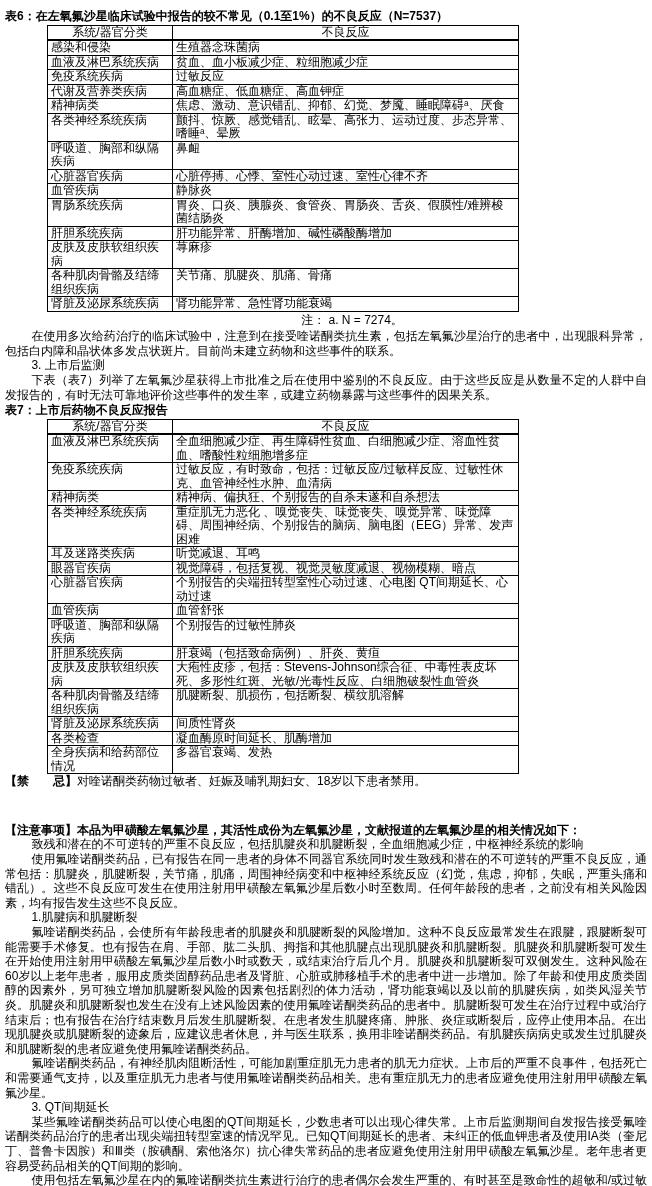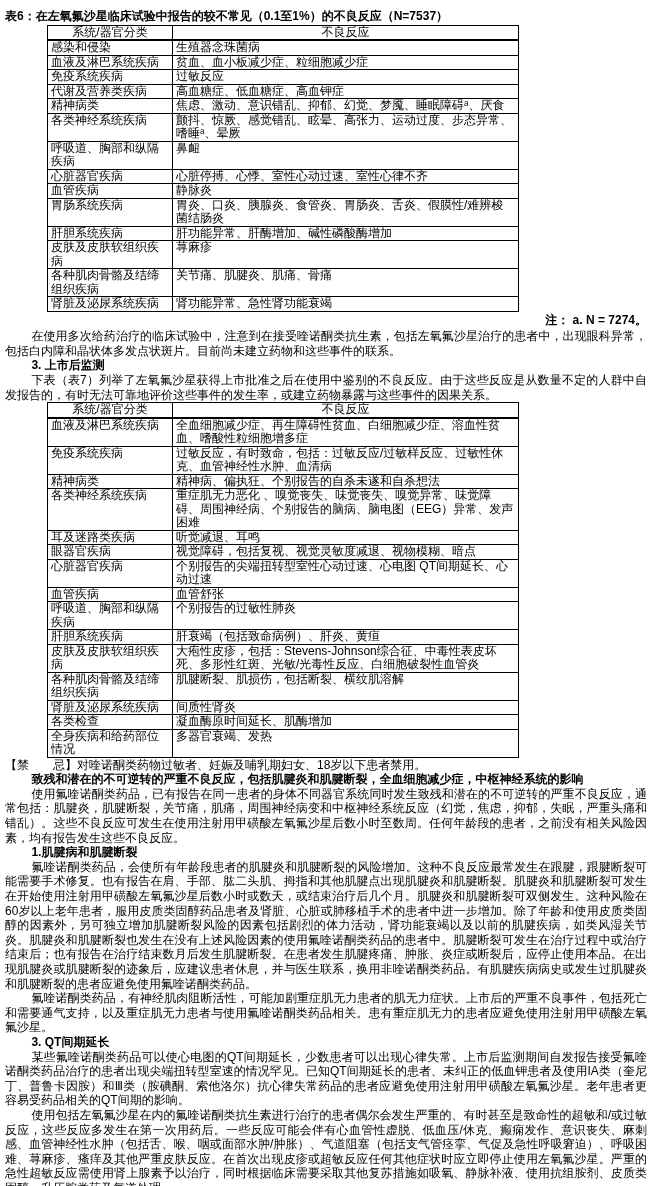--- a/index.html
+++ b/index.html
@@ -22,24 +22,24 @@
   }
   table.tbl th,table.tbl td{
     border:1px solid #000;
     padding:0 3px;
     vertical-align:top;
     font-weight:normal;
   }
   table.tbl th{text-align:center;border-bottom:2px solid #000;}
   table.tbl{border:1.5px solid #000;}
   col.c1{width:125px;}
-  .note{margin:1px 0 2px 52px;text-align:right;font-weight:bold;}
+  .note{margin:1px 0 2px 52px;text-align:center;}
   .indent{text-indent:2.2em;}
-  .sec-h{font-weight:bold;text-indent:2.2em;}
-  .bold{font-weight:normal;margin-top:34px;}
+  .sec-h{font-weight:normal;text-indent:2.2em;}
+  .bold{font-weight:bold;margin-top:34px;}
 </style>
 </head>
 <body>
 
 <div class="doc">
 
   <p class="tbl-title">表6：在左氧氟沙星临床试验中报告的较不常见（0.1至1%）的不良反应（N=7537）</p>
 
   <table class="tbl">
     <colgroup>
@@ -109,20 +109,21 @@
         </tr>
   </tbody>
     </table>
 
   <p class="note">注：  a. N = 7274。</p>
 
   <p class="indent">在使用多次给药治疗的临床试验中，注意到在接受喹诺酮类抗生素，包括左氧氟沙星治疗的患者中，出现眼科异常，包括白内障和晶状体多发点状斑片。目前尚未建立药物和这些事件的联系。</p>
   <p class="sec-h">3. 上市后监测</p>
   <p class="indent">下表（表7）列举了左氧氟沙星获得上市批准之后在使用中鉴别的不良反应。由于这些反应是从数量不定的人群中自发报告的，有时无法可靠地评价这些事件的发生率，或建立药物暴露与这些事件的因果关系。</p>
 
+  <p class="tbl-title">表7：上市后药物不良反应报告</p>
 
   <table class="tbl">
     <colgroup>
         <col class="c1">
         <col>
       </colgroup>
     <tbody>
         <tr>
       <th>系统/器官分类</th>
       <th>不良反应</th>
@@ -185,20 +186,21 @@
         </tr>
     <tr>
           <td>全身疾病和给药部位情况</td>
           <td>多器官衰竭、发热</td>
         </tr>
   </tbody>
     </table>
 
   <p><span class="bold">【禁　　忌】</span><span>对喹诺酮类药物过敏者、妊娠及哺乳期妇女、18岁以下患者禁用。</span></p>
 
+  <p class="bold"><span>【注意事项】</span><span>本品为甲磺酸左氧氟沙星，其活性成份为左氧氟沙星，文献报道的左氧氟沙星的相关情况如下：</span></p>
 
   <p class="sec-h">致残和潜在的不可逆转的严重不良反应，包括肌腱炎和肌腱断裂，全血细胞减少症，中枢神经系统的影响</p>
   <p class="indent">使用氟喹诺酮类药品，已有报告在同一患者的身体不同器官系统同时发生致残和潜在的不可逆转的严重不良反应，通常包括：肌腱炎，肌腱断裂，关节痛，肌痛，周围神经病变和中枢神经系统反应（幻觉，焦虑，抑郁，失眠，严重头痛和错乱）。这些不良反应可发生在使用注射用甲磺酸左氧氟沙星后数小时至数周。任何年龄段的患者，之前没有相关风险因素，均有报告发生这些不良反应。</p>
 
   <p class="sec-h">1.肌腱病和肌腱断裂</p>
   <p class="indent">氟喹诺酮类药品，会使所有年龄段患者的肌腱炎和肌腱断裂的风险增加。这种不良反应最常发生在跟腱，跟腱断裂可能需要手术修复。也有报告在肩、手部、肱二头肌、拇指和其他肌腱点出现肌腱炎和肌腱断裂。肌腱炎和肌腱断裂可发生在开始使用注射用甲磺酸左氧氟沙星后数小时或数天，或结束治疗后几个月。肌腱炎和肌腱断裂可双侧发生。这种风险在60岁以上老年患者，服用皮质类固醇药品患者及肾脏、心脏或肺移植手术的患者中进一步增加。除了年龄和使用皮质类固醇的因素外，另可独立增加肌腱断裂风险的因素包括剧烈的体力活动，肾功能衰竭以及以前的肌腱疾病，如类风湿关节炎。肌腱炎和肌腱断裂也发生在没有上述风险因素的使用氟喹诺酮类药品的患者中。肌腱断裂可发生在治疗过程中或治疗结束后；也有报告在治疗结束数月后发生肌腱断裂。在患者发生肌腱疼痛、肿胀、炎症或断裂后，应停止使用本品。在出现肌腱炎或肌腱断裂的迹象后，应建议患者休息，并与医生联系，换用非喹诺酮类药品。有肌腱疾病病史或发生过肌腱炎和肌腱断裂的患者应避免使用氟喹诺酮类药品。</p>
 
   <p class="indent">氟喹诺酮类药品，有神经肌肉阻断活性，可能加剧重症肌无力患者的肌无力症状。上市后的严重不良事件，包括死亡和需要通气支持，以及重症肌无力患者与使用氟喹诺酮类药品相关。患有重症肌无力的患者应避免使用注射用甲磺酸左氧氟沙星。</p>
 
   <p class="sec-h">3. QT间期延长</p>

